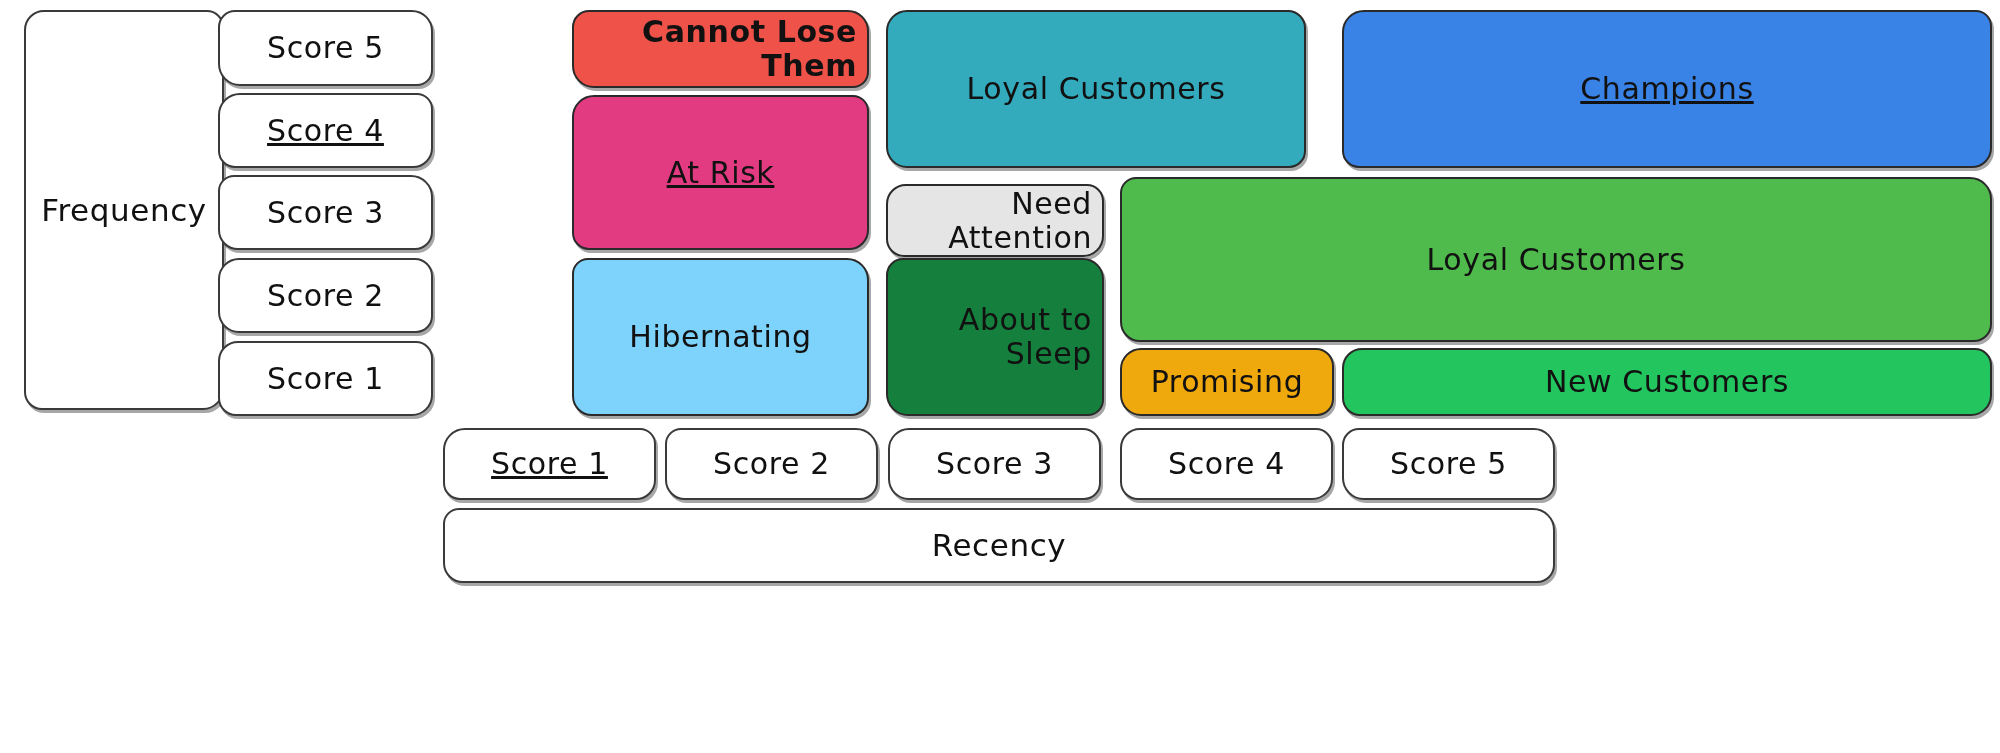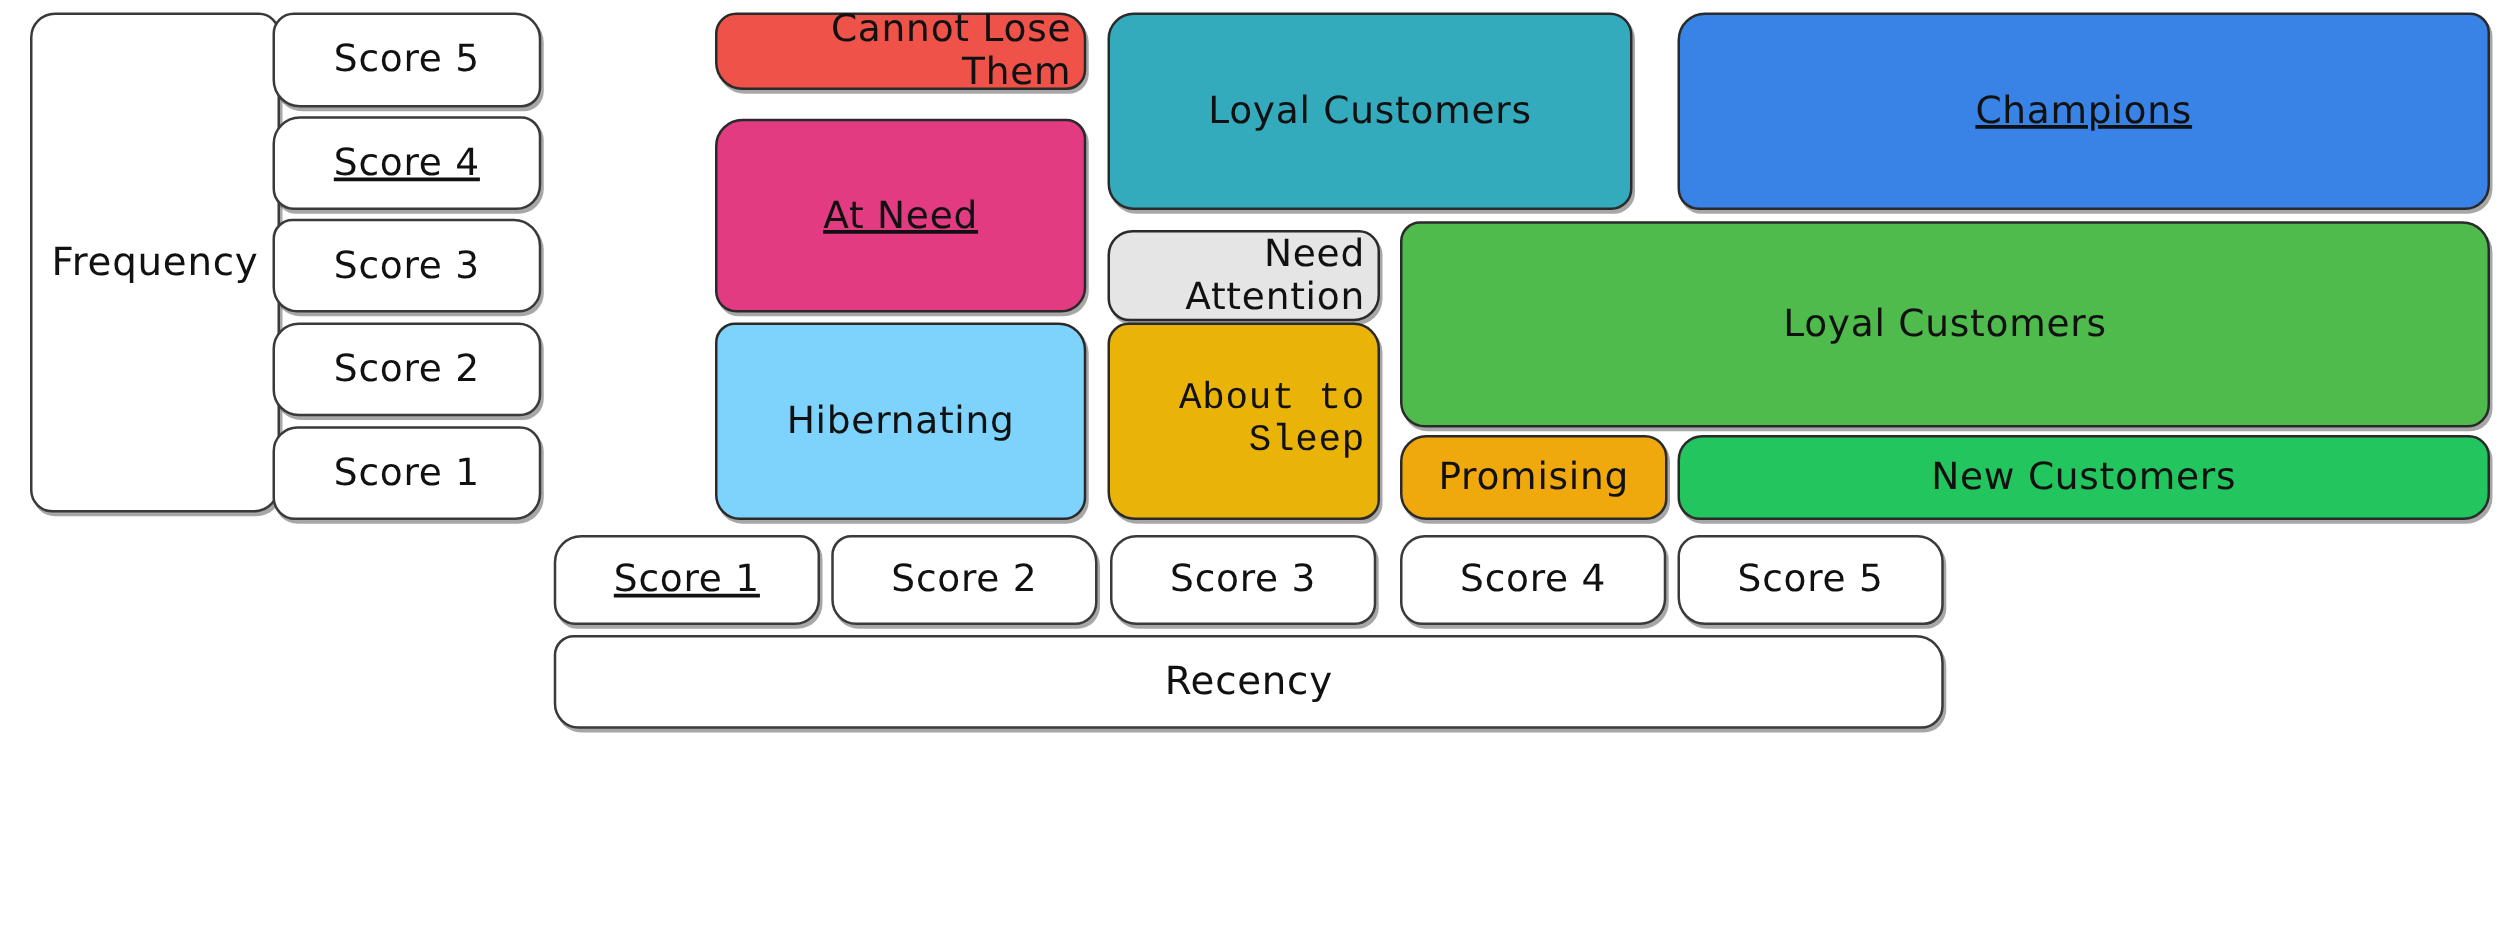--- a/index.html
+++ b/index.html
@@ -86,41 +86,41 @@
   </div>
 
   <div class="box scorelabel w5" style="left:218px; top:258px; width:215px; height:75px;">
     <span>Score 2</span>
   </div>
 
   <div class="box scorelabel w1" style="left:218px; top:341px; width:215px; height:75px;">
     <span>Score 1</span>
   </div>
 
-  <div class="box segment w2" id="seg-cannot-lose-them" style="left:572px; top:10px; width:297px; height:62px; background:#ee5249;">
+  <div class="box segment w2" id="seg-cannot-lose-them" style="left:572px; top:10px; width:297px; height:78px; background:#ee5249;font-weight:bold;">
     <span>Cannot Lose Them</span>
   </div>
 
   <div class="box segment w3" id="seg-at-risk" style="left:572px; top:95px; width:297px; height:155px; background:#e23b82;">
-    <span>At Need</span>
+    <span>At Risk</span>
   </div>
 
   <div class="box segment w4" id="seg-hibernating" style="left:572px; top:258px; width:297px; height:158px; background:#7dd3fc;">
     <span>Hibernating</span>
   </div>
 
   <div class="box segment w5" id="seg-loyal-teal" style="left:886px; top:10px; width:420px; height:158px; background:#33abbd;">
     <span>Loyal Customers</span>
   </div>
 
   <div class="box segment w1" id="seg-need-attention" style="left:886px; top:184px; width:218px; height:73px; background:#e5e5e5;">
     <span>Need Attention</span>
   </div>
 
-  <div class="box segment w2" id="seg-about-to-sleep" style="left:886px; top:258px; width:218px; height:158px; background:#eab308;font-family:Liberation Mono, monospace;">
+  <div class="box segment w2" id="seg-about-to-sleep" style="left:886px; top:258px; width:218px; height:158px; background:#15803d;">
     <span>About to Sleep</span>
   </div>
 
   <div class="box segment w3" style="left:1342px; top:10px; width:650px; height:158px; background:#3a83e6;">
     <span>Champions</span>
   </div>
 
   <div class="box segment w4" id="seg-loyal-green" style="left:1120px; top:177px; width:872px; height:165px; background:#4fbb4c;">
     <span>Loyal Customers</span>
   </div>

